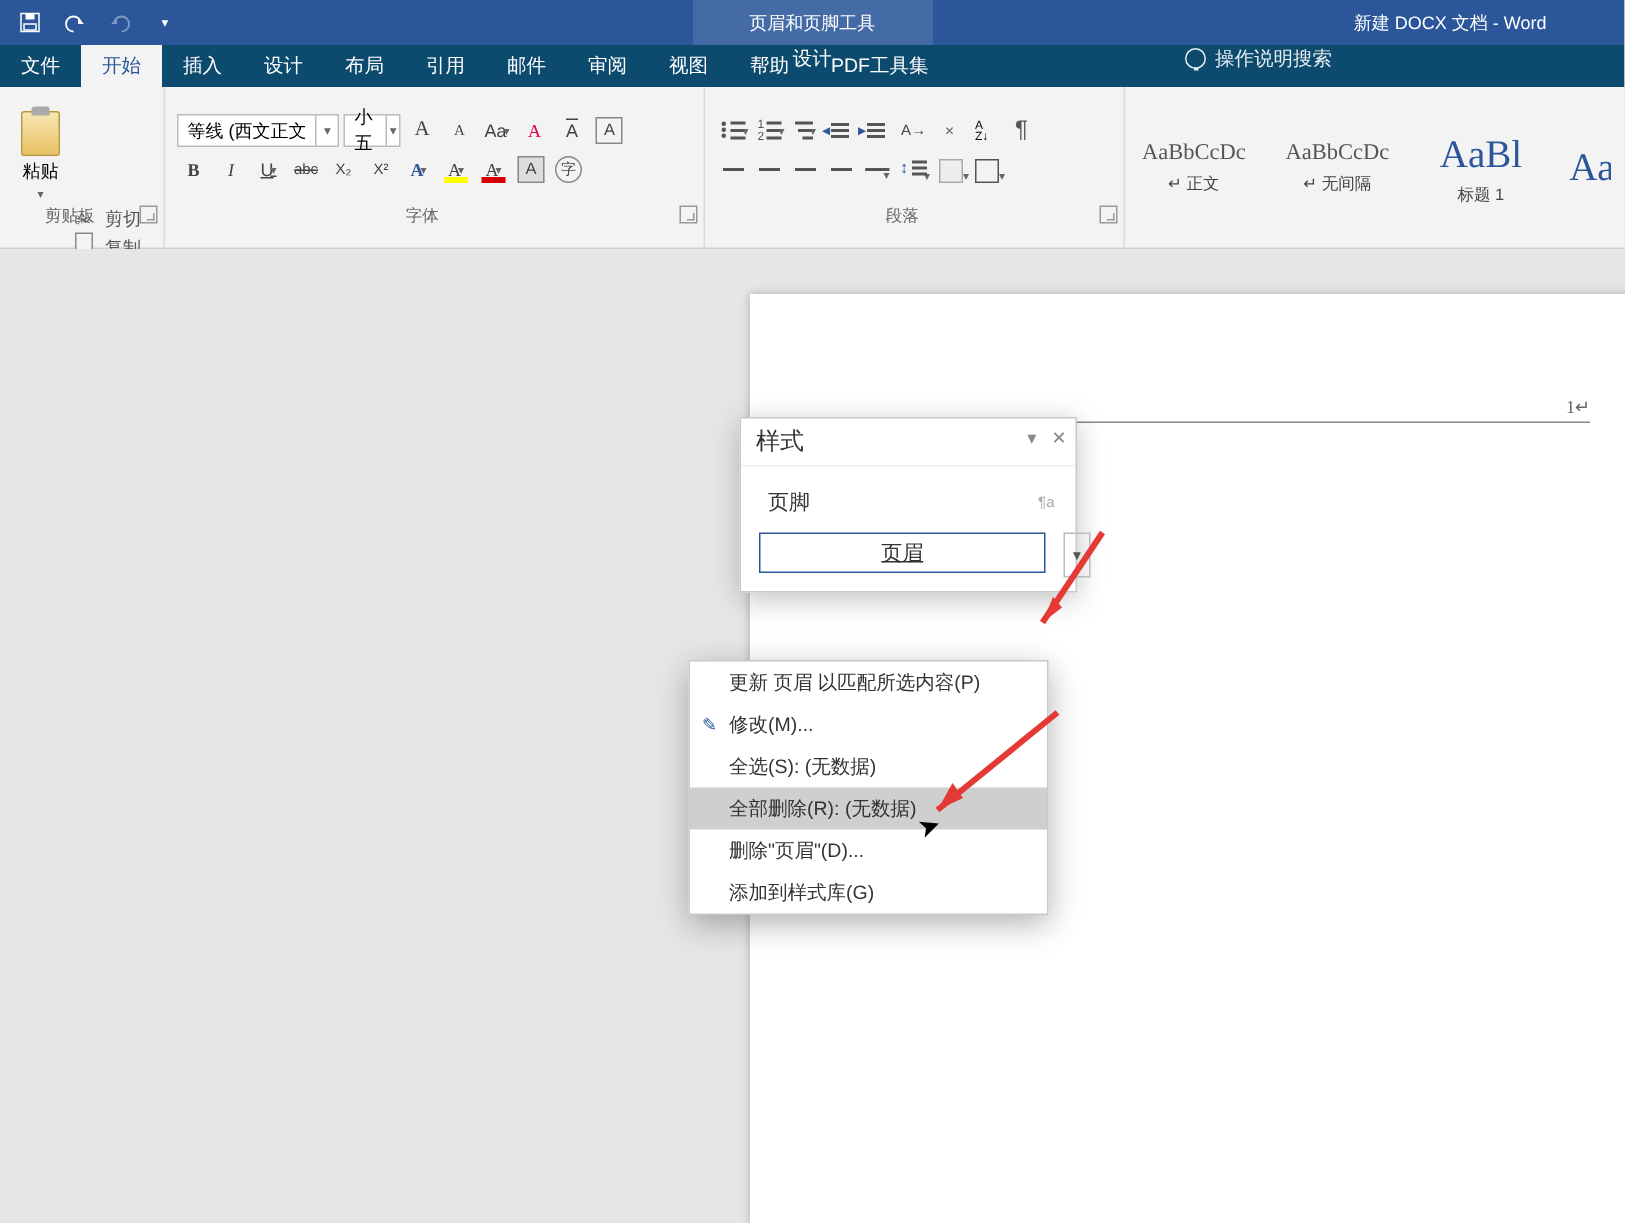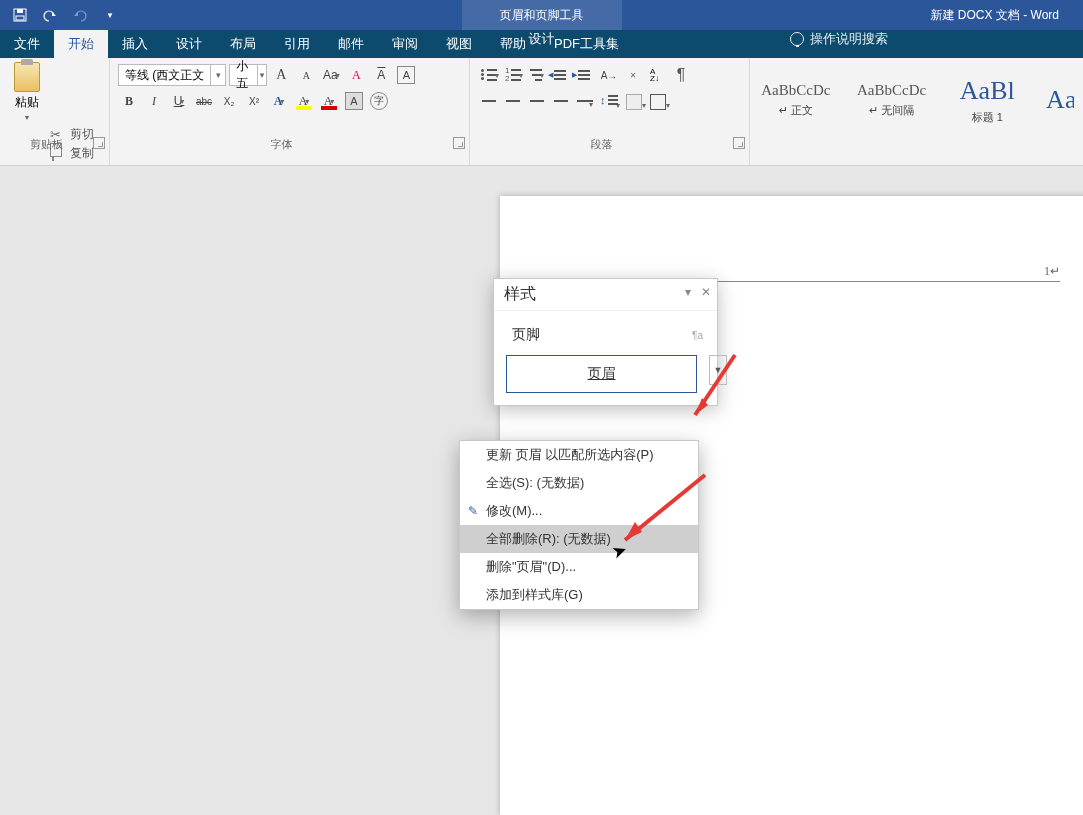--- a/index.html
+++ b/index.html
@@ -3,34 +3,34 @@
 <meta charset="utf-8">
 <style>
   * { box-sizing: border-box; margin: 0; padding: 0; font-family: "Microsoft YaHei", "Segoe UI", sans-serif; }
   html, body { width: 1083px; height: 815px; overflow: hidden; background: #e6e6e6; }
 
   
   .titlebar { height: 30px; background: #2b579a; color: #fff; display: flex; align-items: center; position: relative; font-size: 12px; }
   .titlebar .qat { display: flex; align-items: center; gap: 2px; padding-left: 6px; }
   .qat-btn { width: 28px; height: 28px; display: flex; align-items: center; justify-content: center; color: #fff; }
   .titlebar .context-tab { position: absolute; left: 50%; transform: translateX(-50%); width: 160px; text-align: center; top: 0; height: 30px; line-height: 30px; background: rgba(255,255,255,0.12); }
-  .titlebar .doc-title { position: absolute; right: 24px; top: 0; height: 30px; line-height: 30px; text-align: center; }
+  .titlebar .doc-title { position: absolute; right: 52px; top: 0; height: 30px; line-height: 30px; text-align: center; }
 
   
   .ribbon-tabs { height: 28px; background: #0c4a6e; display: flex; align-items: stretch; color: #fff; font-size: 13px; }
   .ribbon-tab { padding: 0 14px; display: flex; align-items: center; cursor: default; }
   .ribbon-tab.active { background: #f3f3f3; color: #2b579a; font-weight: 500; }
   .ribbon-tab.context { position: absolute; left: 50%; transform: translateX(-50%); width: 160px; justify-content: center; }
   .ribbon-tabs .tell-me { margin-left: 30px; display: flex; align-items: center; gap: 6px; opacity: 0.9; }
   .ribbon-tabs .tell-me .bulb { width: 14px; height: 14px; border: 1.2px solid #fff; border-radius: 50%; position: relative; }
   .ribbon-tabs .tell-me .bulb::after { content:""; position:absolute; left:5px; top:12px; width:3px; height:2px; background:#fff; }
 
   
   .ribbon { height: 108px; background: #f3f3f3; border-bottom: 1px solid #d0d0d0; display: flex; }
-  .group { border-right: 1px solid #d9d9d9; padding: 4px 8px 0 8px; display: flex; flex-direction: column; position: relative; }
+  .group { border-right: 1px solid #d9d9d9; padding: 16px 8px 0 8px; display: flex; flex-direction: column; position: relative; }
   .group-label { position: absolute; bottom: 12px; left: 0; right: 0; height: 18px; line-height: 18px; font-size: 11px; color: #666; text-align: center; }
   .group-label .dlg { float: right; margin-right: 4px; width: 12px; height: 12px; border: 1px solid #999; position: relative; top: 2px; }
   .group-label .dlg::after { content:""; position:absolute; right:1px; bottom:1px; width:4px; height:4px; border-right:1px solid #999; border-bottom:1px solid #999; }
 
   .btn-tiny { width: 22px; height: 22px; display: inline-flex; align-items: center; justify-content: center; color: #444; font-size: 12px; }
 
   
   .clipboard { width: 110px; }
   .clipboard .paste-big { width: 38px; height: 78px; display: flex; flex-direction: column; align-items: center; justify-content: center; gap: 2px; float: left; }
   .clipboard .paste-icon { width: 26px; height: 30px; background: linear-gradient(#f6e6b4,#e8c061); border: 1px solid #b99834; position: relative; border-radius: 2px; }
@@ -110,21 +110,21 @@
   .page .header-rule { height: 1px; background: #888; margin-top: 2px; }
 
   
   .styles-pane { position: absolute; left: 493px; top: 278px; width: 225px; background: #fff; border: 1px solid #c8c8c8; box-shadow: 0 4px 18px rgba(0,0,0,.25); }
   .styles-pane .hdr { height: 32px; display: flex; align-items: center; padding: 0 10px; font-size: 16px; color: #333; position: relative; border-bottom: 1px solid #eee; }
   .styles-pane .hdr .ctl { position: absolute; right: 6px; top: 6px; display: flex; gap: 10px; color: #888; font-size: 12px; }
   .styles-pane .listarea { padding: 6px 4px 10px 8px; }
   .style-entry { height: 36px; display: flex; align-items: center; padding: 0 10px; font-size: 14px; color: #333; position: relative; }
   .style-entry .para-mark { position:absolute; right:10px; font-size:10px; color:#aaa; }
   .style-entry.listpara { font-weight: 500; }
-  .style-entry.header-style { border: 1px solid #2b579a; margin: 2px 16px 2px 4px; height: 38px; justify-content: center; text-decoration: underline; }
+  .style-entry.header-style { border: 1px solid #2b579a; margin: 2px 16px 2px 4px; height: 27px; justify-content: center; text-decoration: underline; }
   .style-entry.header-style::after { content:""; }
   .header-dd { position:absolute; right:-14px; top:0; width:18px; height:30px; border:1px solid #bbb; display:flex; align-items:center; justify-content:center; font-size:9px; color:#555; }
 
   
   .ctx-menu { position: absolute; left: 459px; top: 440px; width: 240px; background: #fff; border: 1px solid #c8c8c8; box-shadow: 0 6px 20px rgba(0,0,0,.3); font-size: 13px; color: #333; }
   .ctx-item { height: 28px; display: flex; align-items: center; padding-left: 26px; position: relative; }
   .ctx-item.hl { background: #cfcfcf; }
   .ctx-item .ic { position: absolute; left: 8px; width: 16px; height: 16px; }
   .ic-pen::before { content:"\270E"; color:#2b579a; font-size:12px; }
   .cursor { position:absolute; left:612px; top:540px; font-size:18px; color:#000; transform: rotate(-20deg); z-index:50; }
@@ -408,25 +408,25 @@
       <span class="header-dd">▼</span>
     </div>
   </div>
 </div>
 
 <div class="ctx-menu">
   <div class="ctx-item">
       <span>更新 页眉 以匹配所选内容(P)</span>
     </div>
   <div class="ctx-item">
-      <span>全选(S): (无数据)</span>
-    </div>
-  <div class="ctx-item">
       <span class="ic ic-pen"></span>
       <span>修改(M)...</span>
+    </div>
+  <div class="ctx-item">
+      <span>全选(S): (无数据)</span>
     </div>
   <div class="ctx-item hl">
       <span>全部删除(R): (无数据)</span>
     </div>
   <div class="ctx-item">
       <span>删除"页眉"(D)...</span>
     </div>
   <div class="ctx-item">
       <span>添加到样式库(G)</span>
     </div>

